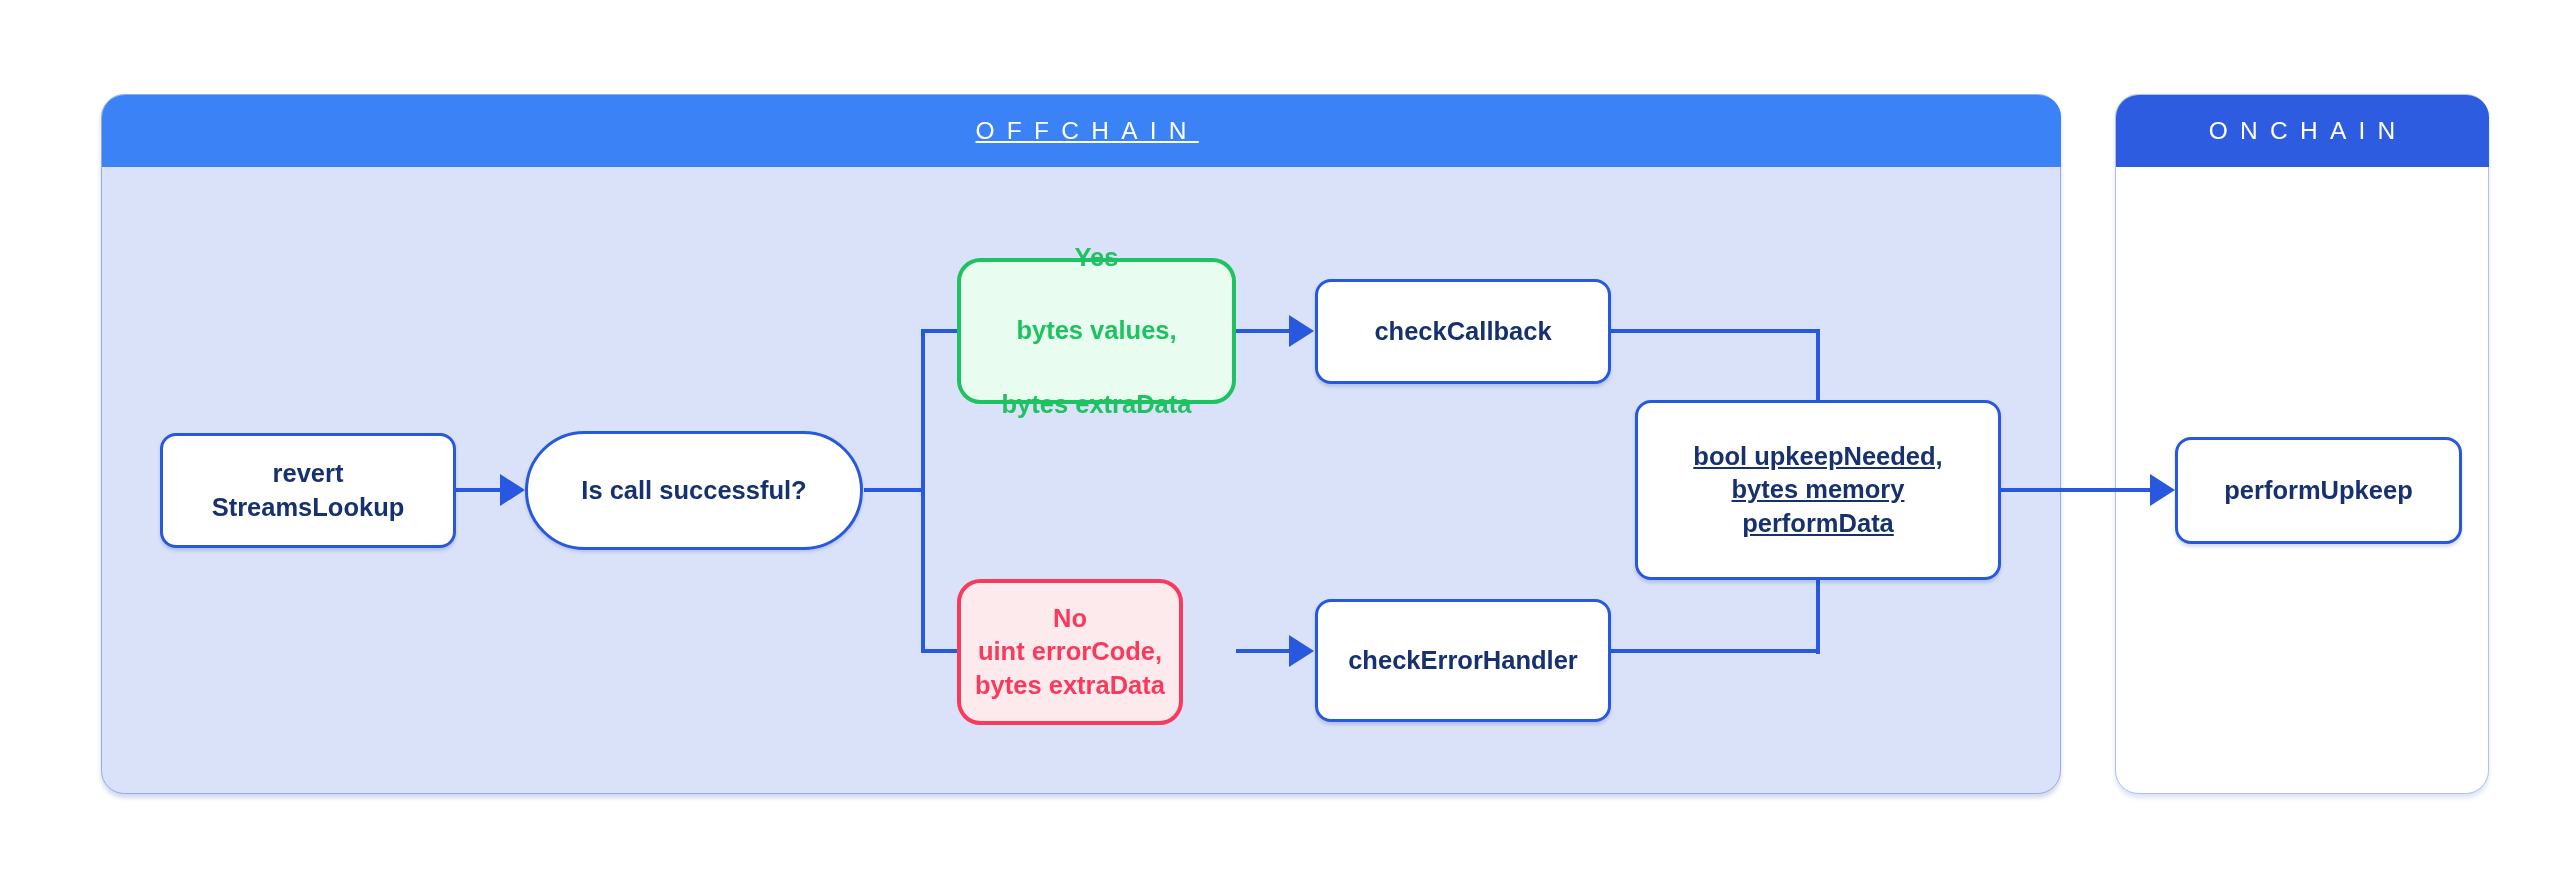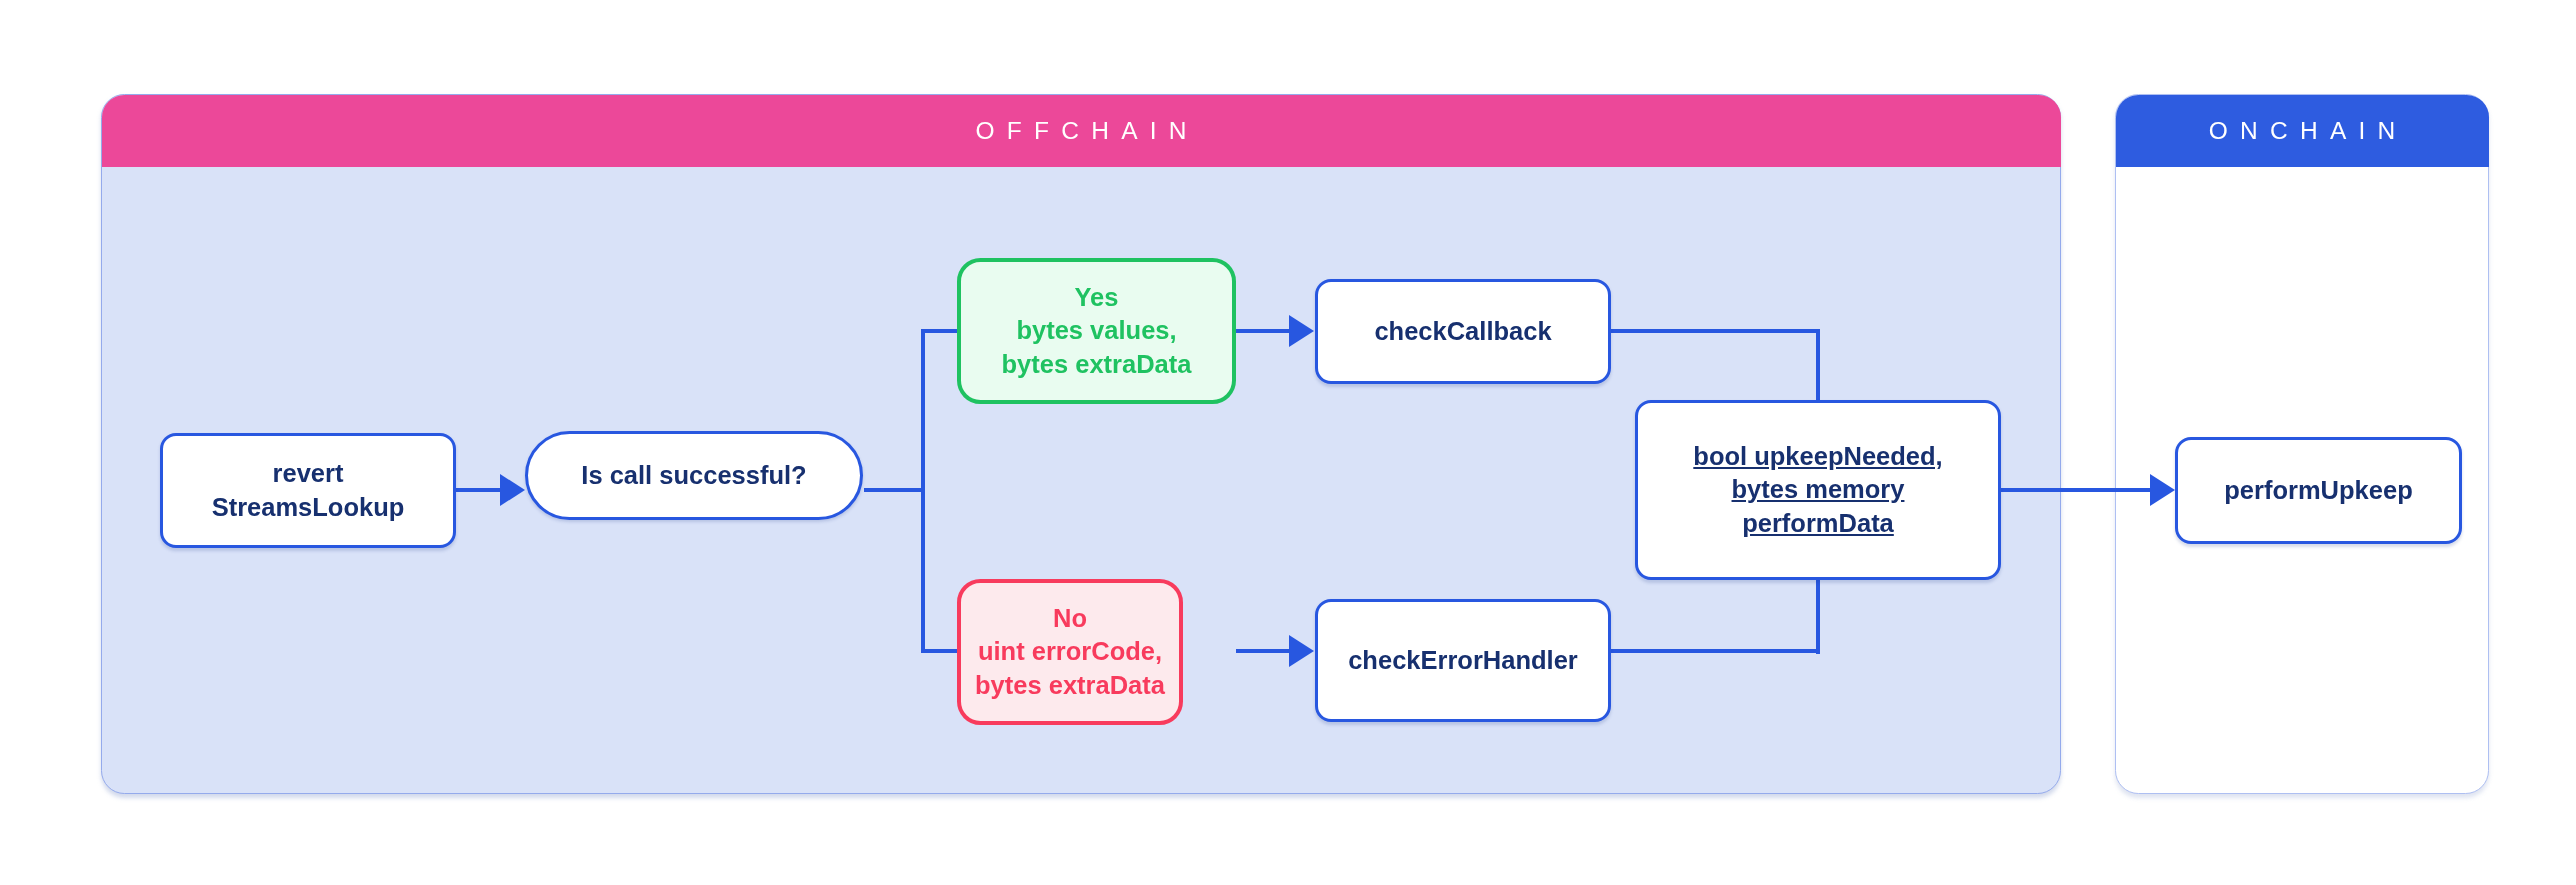--- a/index.html
+++ b/index.html
@@ -33,21 +33,21 @@
     border:1.6px solid var(--onchain-border);
     box-shadow:0 3.2px 4.3px rgba(150,165,210,.30);
   }
   .panel-header{
     position:absolute;top:-0.5px;left:-0.5px;right:-0.5px;height:72px;
     border-radius:22.3px 22.3px 0 0;
     display:flex;align-items:center;justify-content:center;
     color:#ffffff;font-size:24.5px;font-weight:400;
     letter-spacing:0.5em;text-indent:0.5em;
   }
-  .offchain .panel-header{background:#ec4899;}
+  .offchain .panel-header{background:#3b82f6;text-decoration:underline;}
   .onchain  .panel-header{background:var(--onchain-header);}
   
   .h-line,.v-line{position:absolute;background:var(--blue);z-index:2;}
   .h-line{height:4.3px;}
   .v-line{width:4.3px;}
   .arrow-r{
     position:absolute;width:0;height:0;z-index:2;
     border-top:16px solid transparent;
     border-bottom:16px solid transparent;
     border-left:25.5px solid var(--blue);
@@ -57,21 +57,21 @@
     position:absolute;z-index:3;box-sizing:border-box;
     background:#ffffff;border:3.2px solid var(--blue);border-radius:16px;
     color:var(--navy);font-weight:700;font-size:25.5px;line-height:1.32;
     display:flex;flex-direction:column;align-items:center;justify-content:center;
     text-align:center;
     box-shadow:0 2.1px 3.2px rgba(30,55,140,.18);
   }
   .node.stadium{border-radius:60px;}
   .node.success{
     background:var(--green-bg);border:4.8px solid var(--green);
-    color:var(--green);border-radius:23.4px;box-shadow:none;
+    color:var(--green);border-radius:23.4px;box-shadow:none;gap:40px;
   }
   .node.error{
     background:var(--red-bg);border:4.8px solid var(--red);
     color:var(--red);border-radius:23.4px;box-shadow:none;
   }
 </style>
 </head>
 <body>
 
 <div class="canvas">
@@ -109,21 +109,21 @@
   <div class="v-line" style="left:1816px;top:578px;height:76px;"></div>
 
   <div class="h-line" style="left:2001px;top:488px;width:150px;"></div>
   <div class="arrow-r" style="left:2150px;top:474px;"></div>
 
   <div class="node" style="left:160px;top:433px;width:296px;height:115px;">
     <span>revert</span>
     <span>StreamsLookup</span>
   </div>
 
-  <div class="node stadium" style="left:525px;top:431px;width:338px;height:89px;">
+  <div class="node stadium" style="left:525px;top:431px;width:338px;height:119px;">
     <span>Is call successful?</span>
   </div>
 
   <div class="node success" style="left:957px;top:258px;width:279px;height:146px;">
     <span>Yes</span>
     <span>bytes values,</span>
     <span>bytes extraData</span>
   </div>
 
   <div class="node" style="left:1315px;top:279px;width:296px;height:105px;">

